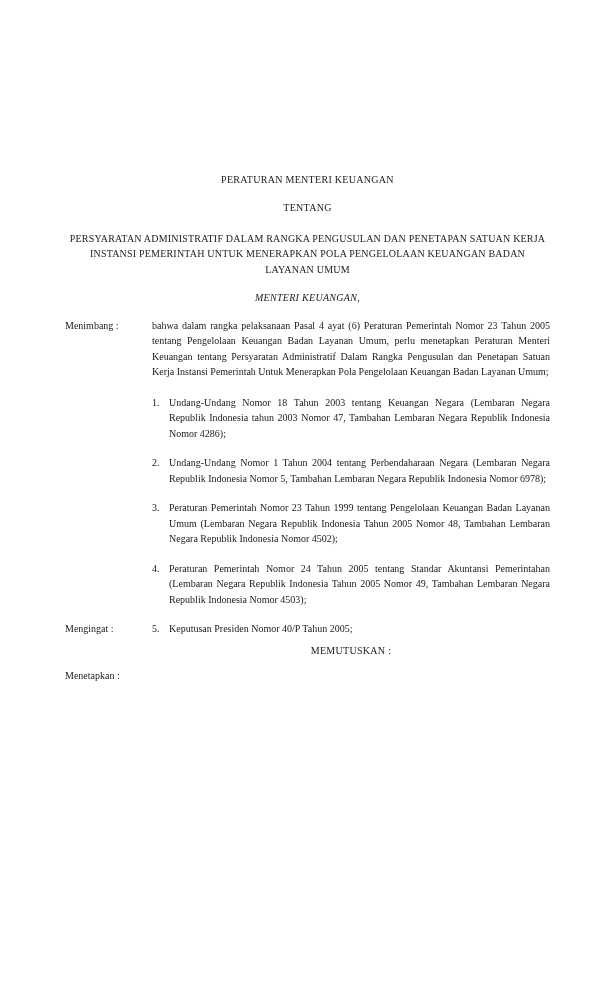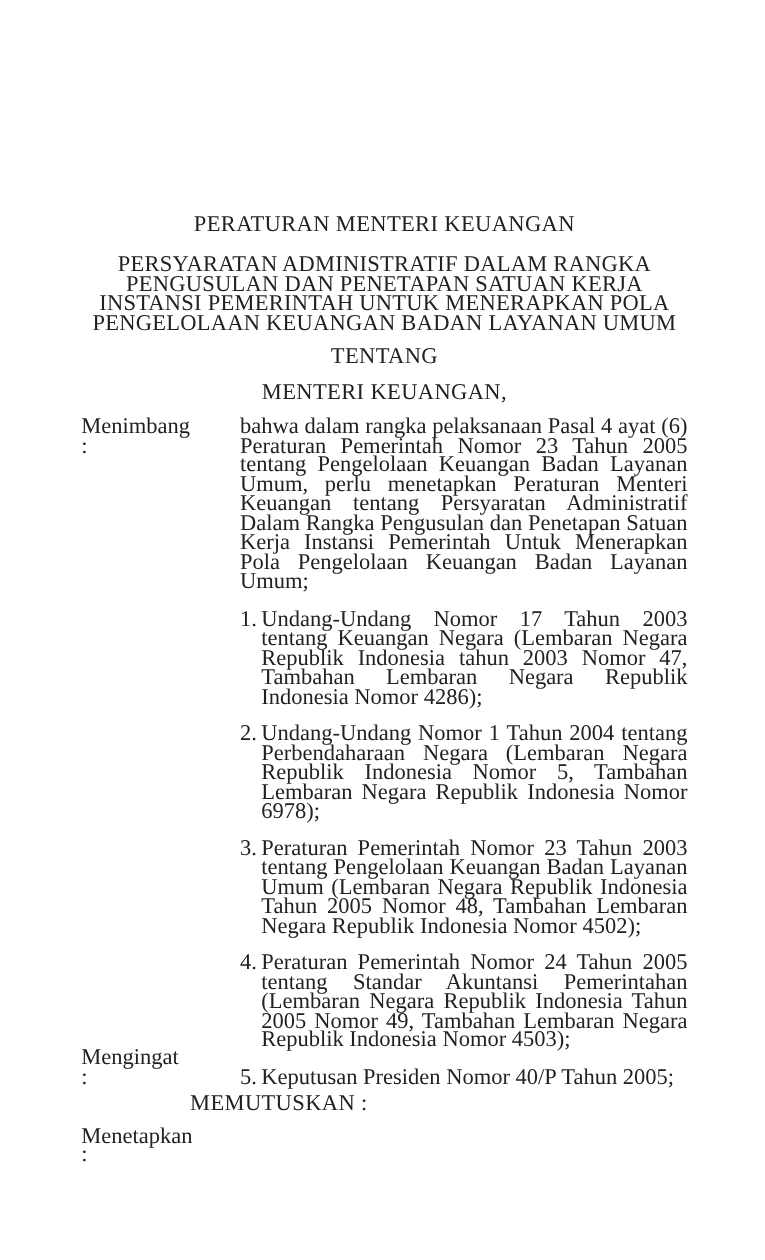--- a/index.html
+++ b/index.html
@@ -9,21 +9,21 @@
   }
   .page {
     position: relative;
     width: 612px;
     height: 1008px;
     margin: 0 auto;
     background: #ffffff;
     box-sizing: border-box;
     padding: 170px 62px 0 65px;
     font-family: "Liberation Serif", "DejaVu Serif", serif;
-    font-size: 18px;
+    font-size: 10px;
     line-height: 15.5px;
     color: #212121;
     overflow: hidden;
   }
   .center {
     text-align: center;
   }
   .doc-head-line {
     line-height: 19px;
     letter-spacing: 0.3px;
@@ -32,20 +32,21 @@
     margin-top: 11px;
     letter-spacing: 0.3px;
   }
   .subject {
     margin-top: 15px;
     letter-spacing: 0.2px;
   }
   .issuer {
     margin-top: 13px;
     letter-spacing: 0.3px;
+    font-style: italic;
   }
   .row {
     display: flex;
     align-items: flex-start;
   }
   .row-menimbang {
     margin-top: 12px;
     justify-content: space-between;
   }
   .row-mengingat {
@@ -60,24 +61,24 @@
     gap: 17px;
   }
   .label-col {
     flex: none;
     width: 87px;
   }
   .body-col {
     flex: 1;
     text-align: justify;
     text-justify: inter-word;
-    margin-left: 40px;
   }
   .body-col-center {
     flex: 1;
+    text-align: center;
     letter-spacing: 0.3px;
   }
   .list-item {
     display: flex;
     align-items: flex-start;
     margin-bottom: 14px;
   }
   .list-item:last-child {
     margin-bottom: 0;
   }
@@ -91,48 +92,48 @@
     text-justify: inter-word;
   }
 </style>
 </head>
 <body>
 
 <div class="page">
 
   <div class="center doc-head-line">PERATURAN MENTERI KEUANGAN</div>
 
+  <div class="center tentang">TENTANG</div>
+
   <div class="center subject">PERSYARATAN ADMINISTRATIF DALAM RANGKA PENGUSULAN DAN PENETAPAN SATUAN KERJA INSTANSI PEMERINTAH UNTUK MENERAPKAN POLA PENGELOLAAN KEUANGAN BADAN LAYANAN UMUM</div>
-
-  <div class="center tentang">TENTANG</div>
 
   <div class="center issuer">MENTERI KEUANGAN,</div>
 
   <div class="row row-menimbang">
     <div class="label-col">Menimbang :</div>
     <div class="body-col">bahwa dalam rangka pelaksanaan Pasal 4 ayat (6) Peraturan Pemerintah Nomor 23 Tahun 2005 tentang Pengelolaan Keuangan Badan Layanan Umum, perlu menetapkan Peraturan Menteri Keuangan tentang Persyaratan Administratif Dalam Rangka Pengusulan dan Penetapan Satuan Kerja Instansi Pemerintah Untuk Menerapkan Pola Pengelolaan Keuangan Badan Layanan Umum;</div>
   </div>
 
   <div class="row row-mengingat">
     <div class="label-col">Mengingat :</div>
     <div class="body-col">
 
       <div class="list-item">
         <div class="num-col">1.</div>
-        <div class="txt-col">Undang-Undang Nomor 17 Tahun 2003 tentang Keuangan Negara (Lembaran Negara Republik Indonesia tahun 2003 Nomor 47, Tambahan Lembaran Negara Republik Indonesia Nomor 4286);</div>
+        <div class="txt-col">Undang-Undang Nomor 18 Tahun 2003 tentang Keuangan Negara (Lembaran Negara Republik Indonesia tahun 2003 Nomor 47, Tambahan Lembaran Negara Republik Indonesia Nomor 4286);</div>
       </div>
 
       <div class="list-item">
         <div class="num-col">2.</div>
         <div class="txt-col">Undang-Undang Nomor 1 Tahun 2004 tentang Perbendaharaan Negara (Lembaran Negara Republik Indonesia Nomor 5, Tambahan Lembaran Negara Republik Indonesia Nomor 6978);</div>
       </div>
 
       <div class="list-item">
         <div class="num-col">3.</div>
-        <div class="txt-col">Peraturan Pemerintah Nomor 23 Tahun 2003 tentang Pengelolaan Keuangan Badan Layanan Umum (Lembaran Negara Republik Indonesia Tahun 2005 Nomor 48, Tambahan Lembaran Negara Republik Indonesia Nomor 4502);</div>
+        <div class="txt-col">Peraturan Pemerintah Nomor 23 Tahun 1999 tentang Pengelolaan Keuangan Badan Layanan Umum (Lembaran Negara Republik Indonesia Tahun 2005 Nomor 48, Tambahan Lembaran Negara Republik Indonesia Nomor 4502);</div>
       </div>
 
       <div class="list-item">
         <div class="num-col">4.</div>
         <div class="txt-col">Peraturan Pemerintah Nomor 24 Tahun 2005 tentang Standar Akuntansi Pemerintahan (Lembaran Negara Republik Indonesia Tahun 2005 Nomor 49, Tambahan Lembaran Negara Republik Indonesia Nomor 4503);</div>
       </div>
 
       <div class="list-item">
         <div class="num-col">5.</div>
         <div class="txt-col">Keputusan Presiden Nomor 40/P Tahun 2005;</div>

